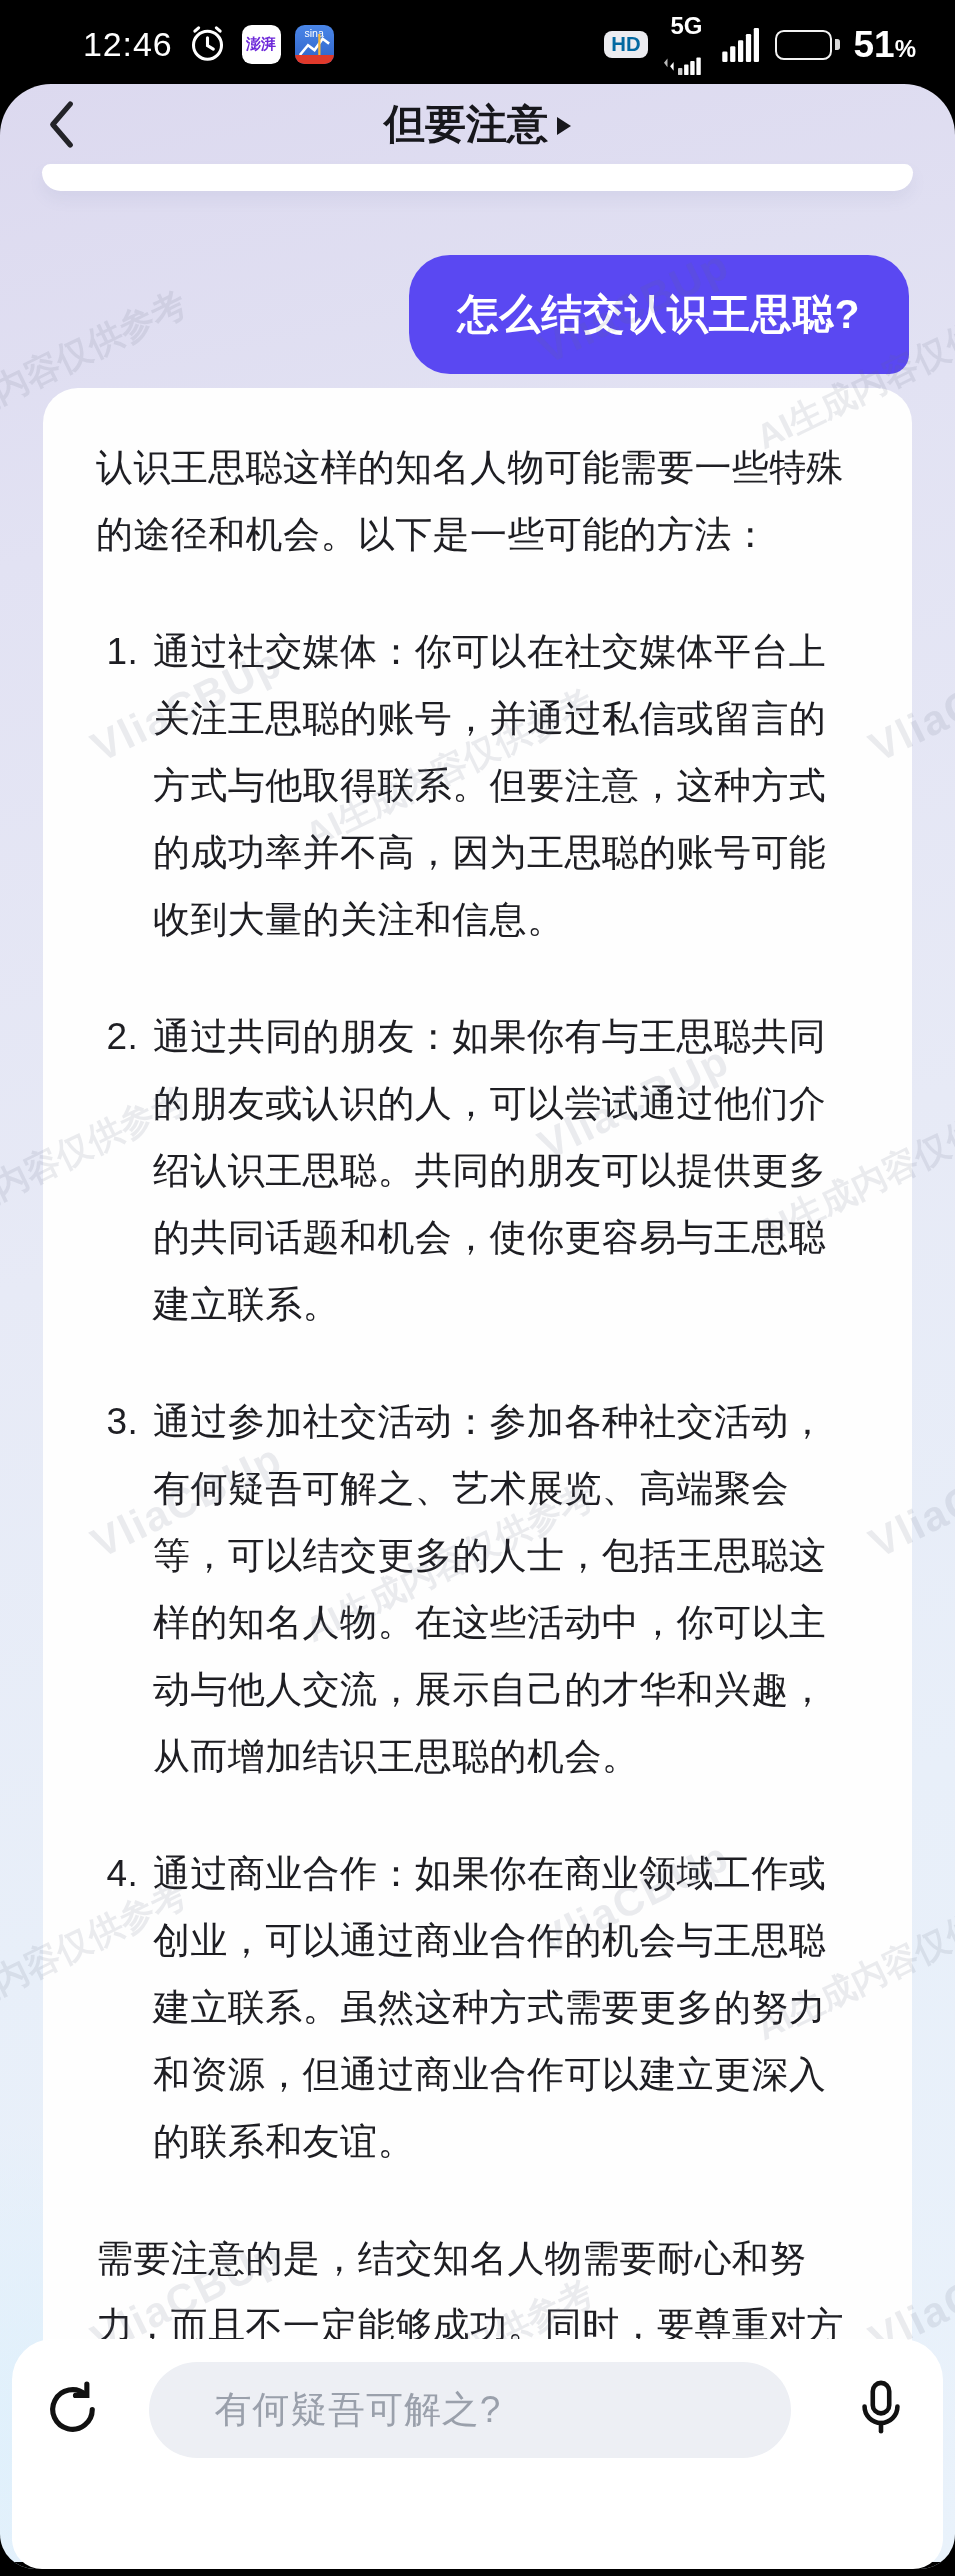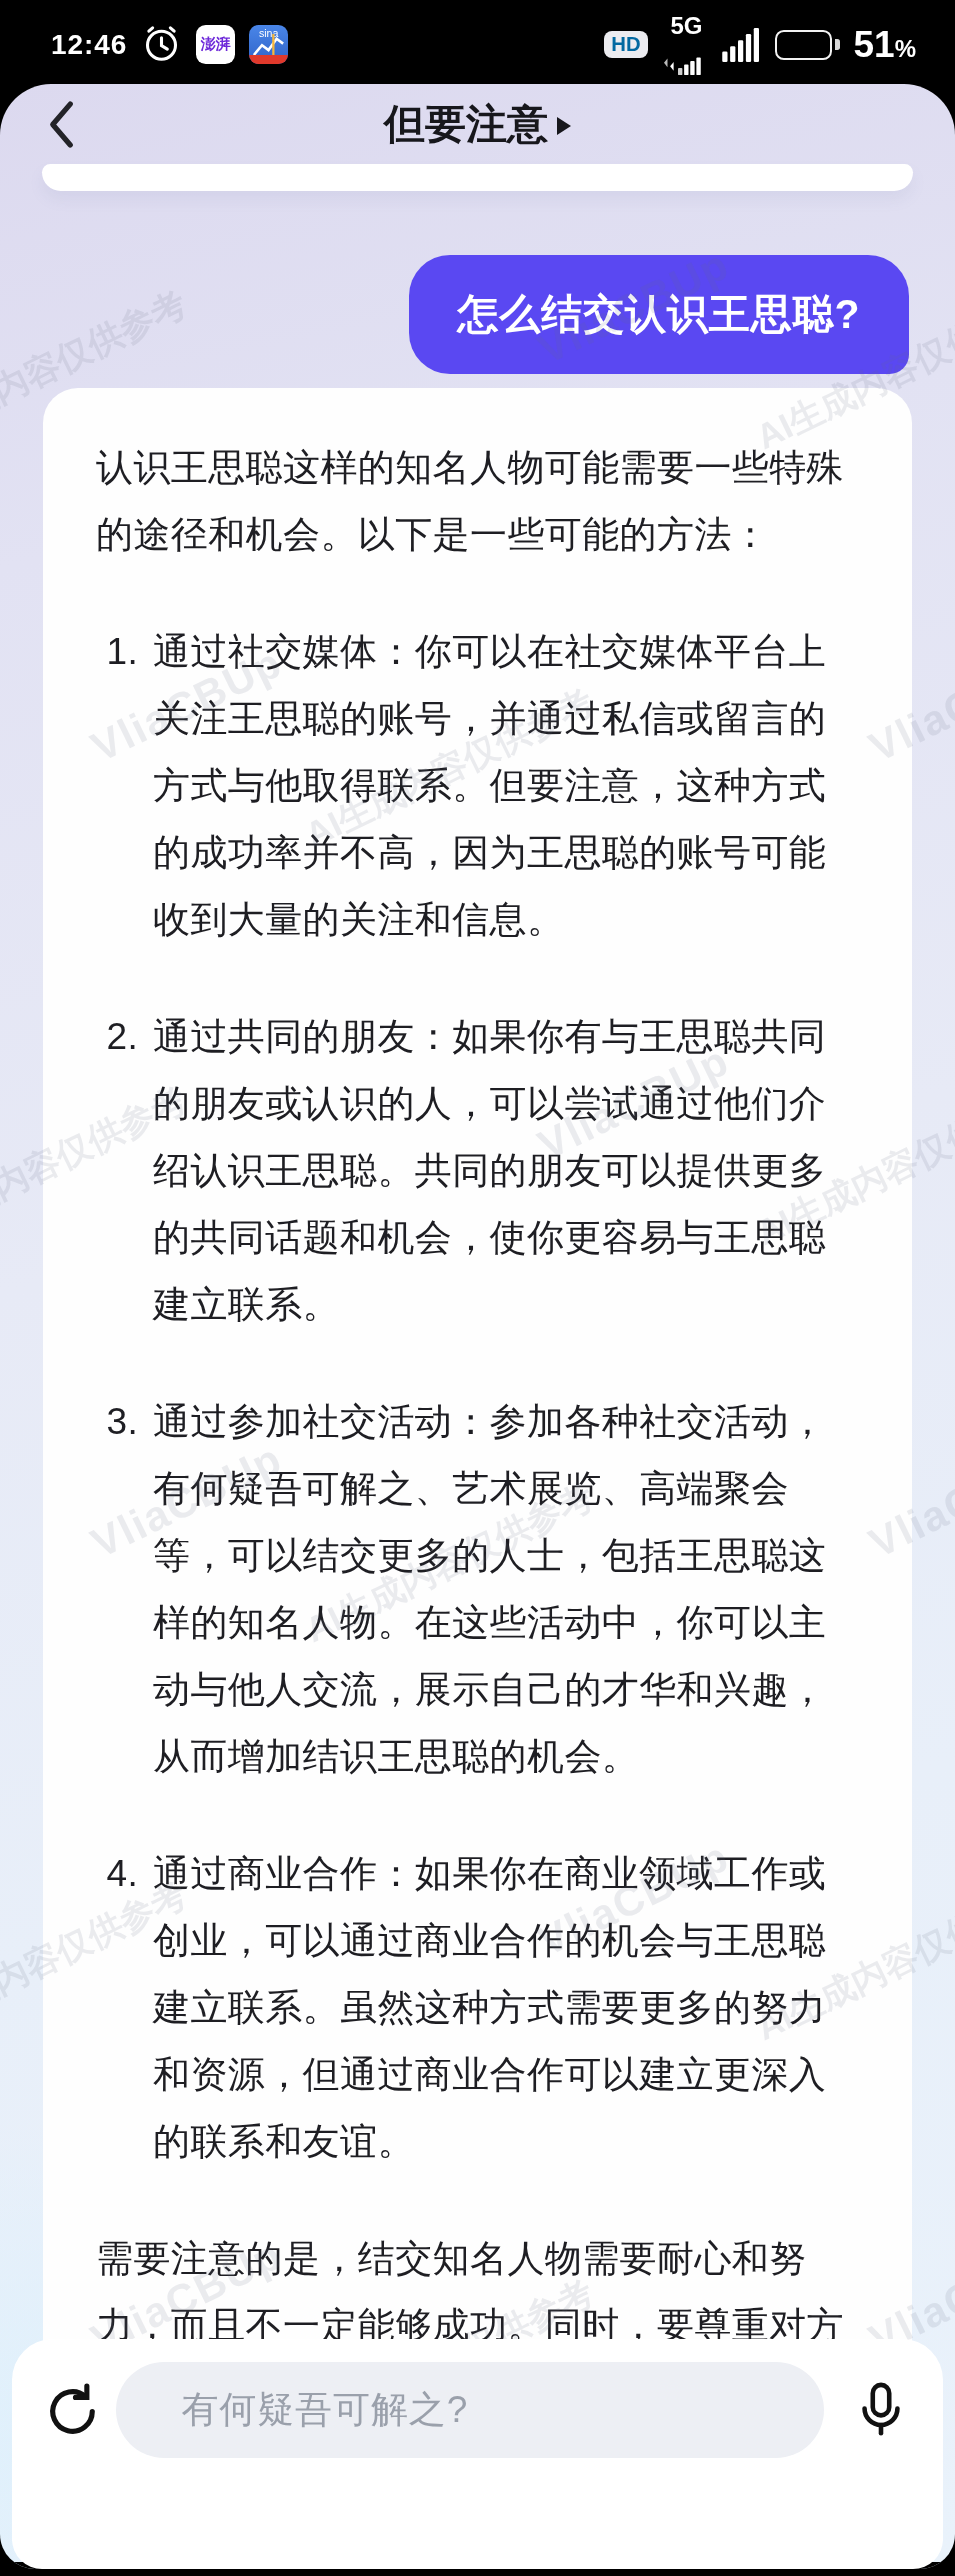--- a/index.html
+++ b/index.html
@@ -11,21 +11,21 @@
     overflow:hidden;
   }
 
   
   .statusbar {
     position:absolute; top:0; left:0; width:955px; height:84px;
     display:flex; align-items:center; justify-content:space-between;
     padding:5.3px 39px 0 51px; color:#fff;
   }
   .sb-left, .sb-right { display:flex; align-items:center; gap:14px; }
-  .sb-time { font-size:28px; font-weight:700; letter-spacing:0.9px; }
+  .sb-time { font-size:34px; font-weight:400; letter-spacing:0.9px;margin-left:32px; }
   .appicon { width:39px; height:39px; border-radius:9.7px; overflow:hidden; position:relative; }
   .appicon.paper { background:#fff; color:#6d28d9; font-size:15px; font-weight:700;
     display:flex; align-items:center; justify-content:center; font-family:"Liberation Serif",serif; }
   .appicon.stock { background:linear-gradient(180deg,#4a86e8 0%,#2f63c8 100%); }
   .appicon.stock .strip { position:absolute; bottom:0; left:0; right:0; height:8.8px; background:#e0392b; }
   .appicon.stock .sina { position:absolute; top:1.8px; left:0; right:0; text-align:center; font-size:10.6px; color:#fff; }
   .hd-badge { background:#ececf0; color:#0369a1; font-size:20.3px; font-weight:800;
     border-radius:8px; padding:3.5px 7px; line-height:1; }
   .sig5g { display:flex; flex-direction:column; align-items:flex-start; line-height:1; gap:16px; }
   .sig5g .g { font-size:24px; font-weight:700; margin-left:8.8px; }
@@ -86,21 +86,21 @@
     z-index:6;
   }
   .action-pill svg { display:block; }
 
   
   .input-panel {
     position:absolute; left:12.4px; right:12.4px; top:2255px; bottom:0;
     background:#fff; border-radius:41px 41px 30px 30px; z-index:7;
     padding:23px 26.5px 0 23px;
   }
-  .input-row { display:flex; align-items:flex-end; }
+  .input-row { display:flex; align-items:flex-start;gap:33px; }
   .regen-btn { width:74px; height:94px; display:flex; align-items:center; justify-content:center; flex:0 0 74px; }
   .input-pill {
     flex:1; height:96px; background:#edeff4; border-radius:48px;
     display:flex; align-items:center; padding:0 35px 0 65px; margin:0 21px 0 7px;
   }
   .input-placeholder { color:#9aa0ab; font-size:37px; letter-spacing:0.9px; }
   .mic-btn { width:71px; height:94px; display:flex; align-items:center; justify-content:center; flex:0 0 71px; }
 
   
   .wm-layer { position:absolute; inset:0; z-index:4; pointer-events:none; overflow:hidden; }

